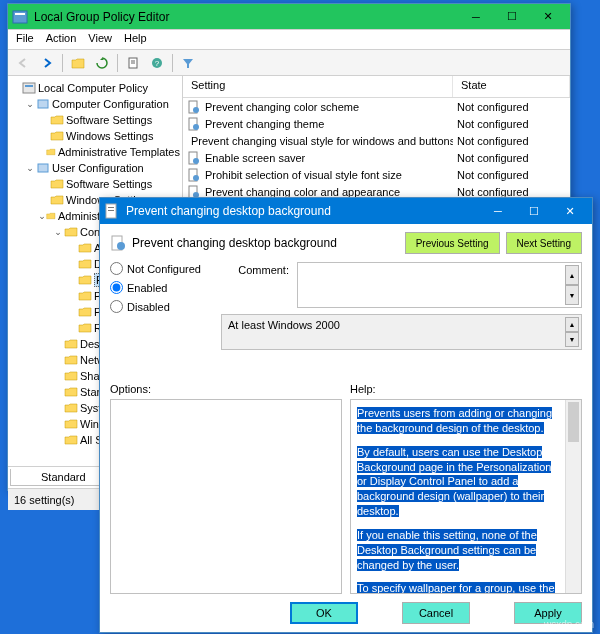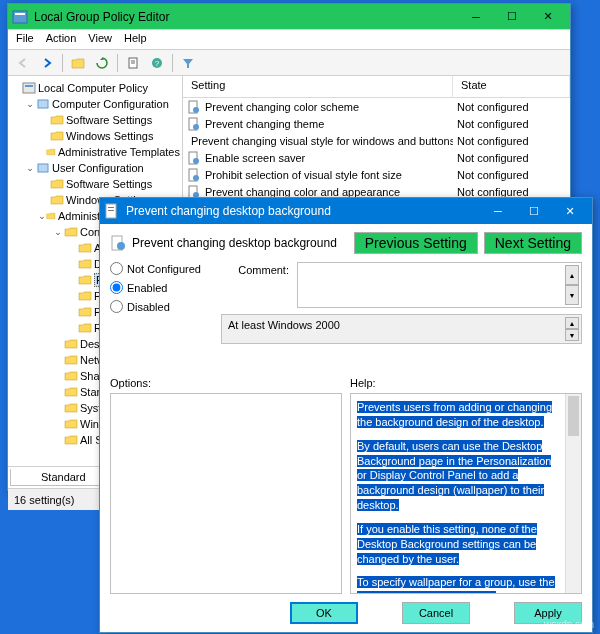--- a/index.html
+++ b/index.html
@@ -41,28 +41,28 @@
 
 .statusbar { height: 22px; border-top: 1px solid #d0d0d0; display: flex; align-items: center; padding: 0 6px; background: #f0f0f0; font-size: 11px; }
 .tabstrip { height: 22px; border-top: 1px solid #d0d0d0; display: flex; }
 .tab { border: 1px solid #c0c0c0; border-top: none; padding: 2px 30px; font-size: 11px; background: #fff; margin: 2px; }
 
 
 .dlg { left: 99px; top: 197px; width: 494px; height: 436px; }
 .dlg-body { padding: 8px 10px; background: #fff; height: calc(100% - 26px); display: flex; flex-direction: column; }
 .dlg-header-row { display: flex; align-items: center; margin-bottom: 8px; }
 .dlg-header-row .title2 { flex: 1; font-size: 12px; display: flex; align-items: center; gap: 6px; }
-.navbtn { height: 22px; padding: 0 10px; border: 1px solid #adadad; background: #22c55e; font-size: 14px; margin-left: 6px; cursor: pointer; }
+.navbtn { height: 22px; padding: 0 10px; border: 1px solid #adadad; background: #bef264; font-size: 10px; margin-left: 6px; cursor: pointer; }
 
 .radios { display: flex; flex-direction: column; gap: 6px; width: 105px; }
 .radios label { display: flex; align-items: center; gap: 4px; font-size: 11px; }
 .config-row { display: flex; align-items: flex-start; gap: 8px; }
 .config-row .lblc { width: 68px; text-align: right; font-size: 11px; padding-top: 2px; }
 .comment-box { flex: 1; border: 1px solid #c0c0c0; height: 46px; background: #fff; position: relative; }
-.supported-box { flex: 1; border: 1px solid #c0c0c0; height: 30px; background: #f0f0f0; padding: 4px 6px; font-size: 11px; position: relative; }
+.supported-box { flex: 1; border: 1px solid #c0c0c0; height: 36px; background: #f0f0f0; padding: 4px 6px; font-size: 11px; position: relative; }
 .spin { position: absolute; right: 2px; top: 2px; bottom: 2px; width: 14px; display: flex; flex-direction: column; }
 .spin div { flex: 1; border: 1px solid #b0b0b0; background: #e8e8e8; font-size: 7px; display: flex; align-items: center; justify-content: center; }
 
 .lower { display: flex; gap: 8px; flex: 1; margin-top: 6px; min-height: 0; }
 .lower .col { flex: 1; display: flex; flex-direction: column; min-height: 0; }
 .lower .collbl { font-size: 11px; margin-bottom: 4px; margin-top: 27px; }
 .optbox { flex: 1; border: 1px solid #c0c0c0; background: #fff; }
 .helpbox { flex: 1; border: 1px solid #c0c0c0; background: #fff; padding: 6px; font-size: 11px; line-height: 1.35; overflow: hidden; position: relative; }
 .helpbox p { margin-bottom: 9px; }
 .helpbox .hl { background: #0057c4; color: #fff; }

